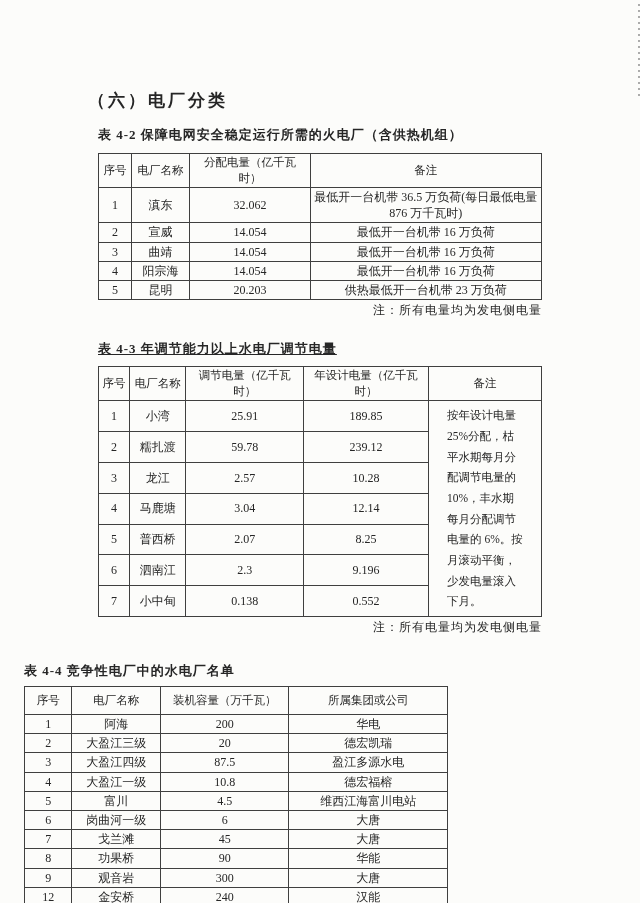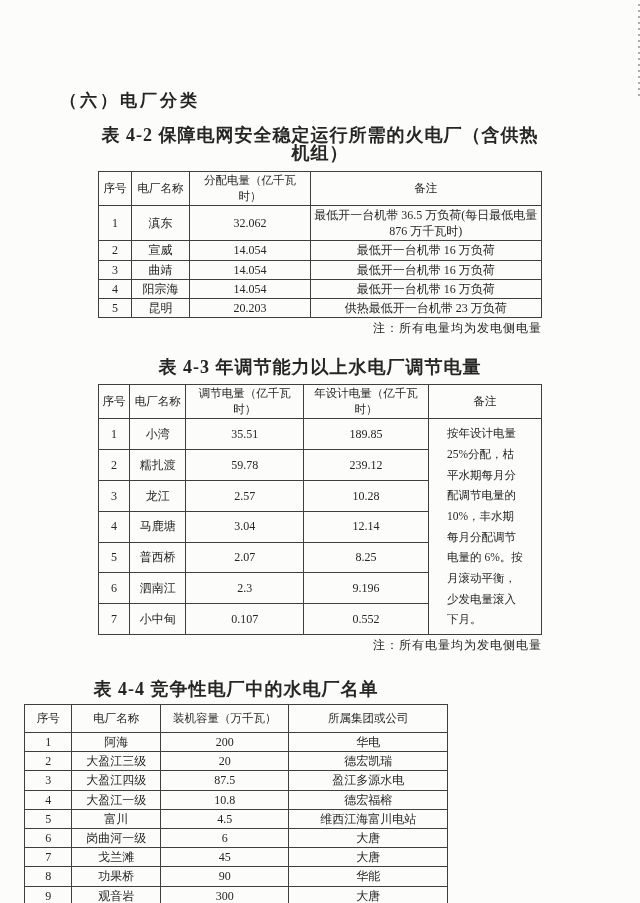--- a/index.html
+++ b/index.html
@@ -14,33 +14,33 @@
     background:#fcfcfa;
     color:#262626;
     overflow:hidden;
   }
   .scan-edge{
     position:absolute;top:4px;right:0;width:2px;height:96px;
     background:repeating-linear-gradient(180deg,#6a6a6a 0 2px,transparent 2px 6px);
     opacity:.55;
   }
   .section-heading{
-    margin:90px 0 0 60px;
+    margin:90px 0 0 88px;
     font-size:17px;font-weight:bold;letter-spacing:3px;
     line-height:22px;
   }
   .table-block{margin:0 auto;}
   .tb-42,.tb-43{width:444px;}
   .tb-44{width:424px;margin-left:24px;}
   .caption{
-    text-align:center;font-size:18px;font-weight:bold;
+    font-size:13px;font-weight:bold;
     letter-spacing:1px;line-height:18px;
   }
   .caption-42{margin-top:14px;}
-  .caption-43{margin-top:22px;}
+  .caption-43{margin-top:22px;text-decoration:underline;}
   .caption-44{margin-top:27px;}
   table{
     border-collapse:collapse;table-layout:fixed;
     width:100%;
     font-family:Liberation Serif, serif;
   }
   .t42{margin-top:9px;}
   .t43{margin-top:8px;}
   .t44{margin-top:6px;}
   th,td{
@@ -145,21 +145,21 @@
             <th>电厂名称</th>
             <th>调节电量（亿千瓦时）</th>
             <th>年设计电量（亿千瓦时）</th>
             <th>备注</th>
           </tr>
         </thead>
         <tbody>
           <tr>
             <td>1</td>
             <td>小湾</td>
-            <td>35.51</td>
+            <td>25.91</td>
             <td>189.85</td>
             <td rowspan="7" class="remark">按年设计电量 25%分配，枯平水期每月分配调节电量的 10%，丰水期每月分配调节电量的 6%。按月滚动平衡，少发电量滚入下月。</td>
           </tr>
           <tr>
             <td>2</td>
             <td>糯扎渡</td>
             <td>59.78</td>
             <td>239.12</td>
           </tr>
           <tr>
@@ -182,21 +182,21 @@
           </tr>
           <tr>
             <td>6</td>
             <td>泗南江</td>
             <td>2.3</td>
             <td>9.196</td>
           </tr>
           <tr>
             <td>7</td>
             <td>小中甸</td>
-            <td>0.107</td>
+            <td>0.138</td>
             <td>0.552</td>
           </tr>
         </tbody>
       </table>
     <div class="note">注：所有电量均为发电侧电量</div>
   </div>
 
   <div class="table-block tb-44">
     <div class="caption caption-44">表 4-4 竞争性电厂中的水电厂名单</div>
     <table class="t44">

